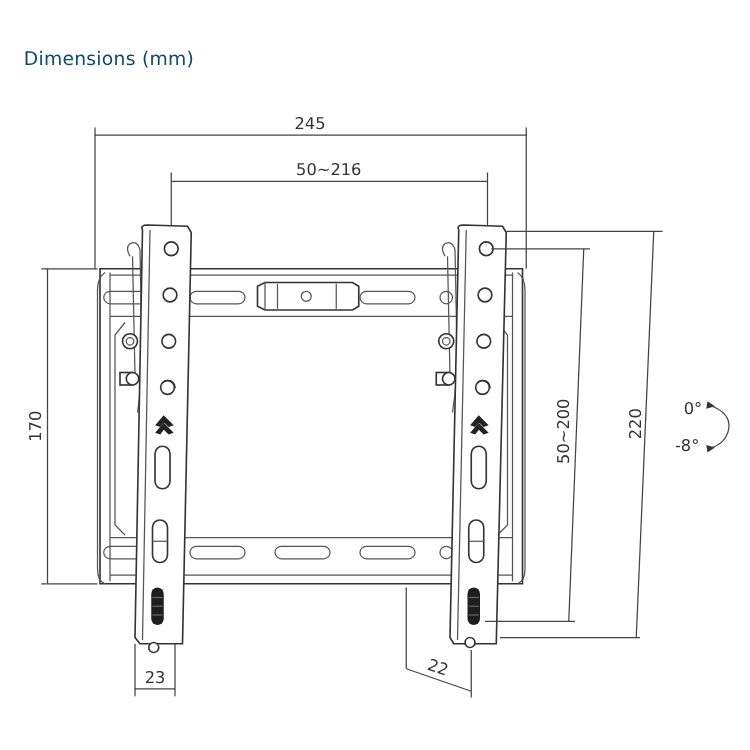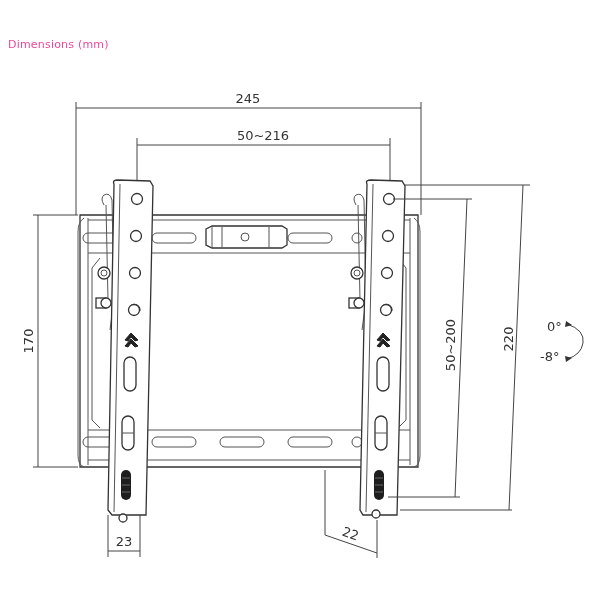--- a/index.html
+++ b/index.html
@@ -1,17 +1,17 @@
 <!DOCTYPE html>
 <html><head>
 <meta charset="utf-8">
 <style>
   html, body { margin: 0; padding: 0; background: #ffffff; }
   body { width: 600px; height: 600px; position: relative; overflow: hidden; font-family: "DejaVu Sans", sans-serif; }
-  .title { position: absolute; left: 8px; top: 38px; font-size: 11px; color: #ec4899; letter-spacing: 0.2px; }
+  .title { position: absolute; left: 19px; top: 38px; font-size: 15px; color: #0c4a6e; letter-spacing: 0.2px; }
   svg { position: absolute; left: 0; top: 0; }
   .dim-text { font-family: "DejaVu Sans", sans-serif; font-size: 13px; fill: #333333; }
   .line { stroke: #444444; stroke-width: 1; fill: none; }
   .part { stroke: #333333; stroke-width: 1.3; fill: #ffffff; }
   .thin { stroke: #555555; stroke-width: 1; fill: none; }
   .dark { fill: #222222; stroke: #222222; }
 </style>
 </head>
 <body>
 

